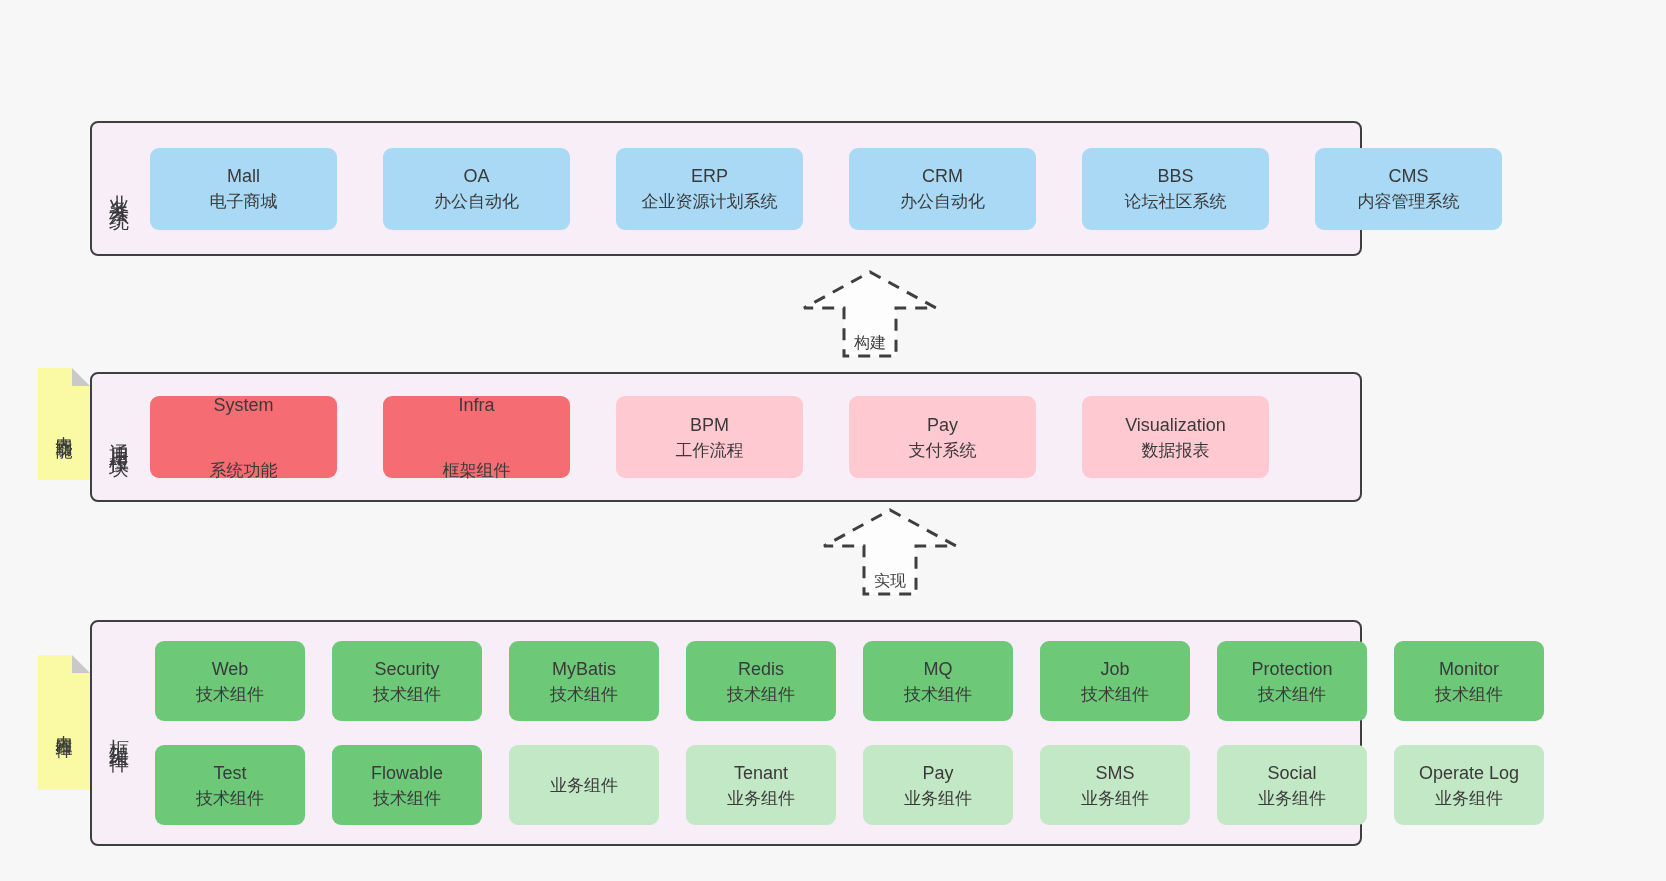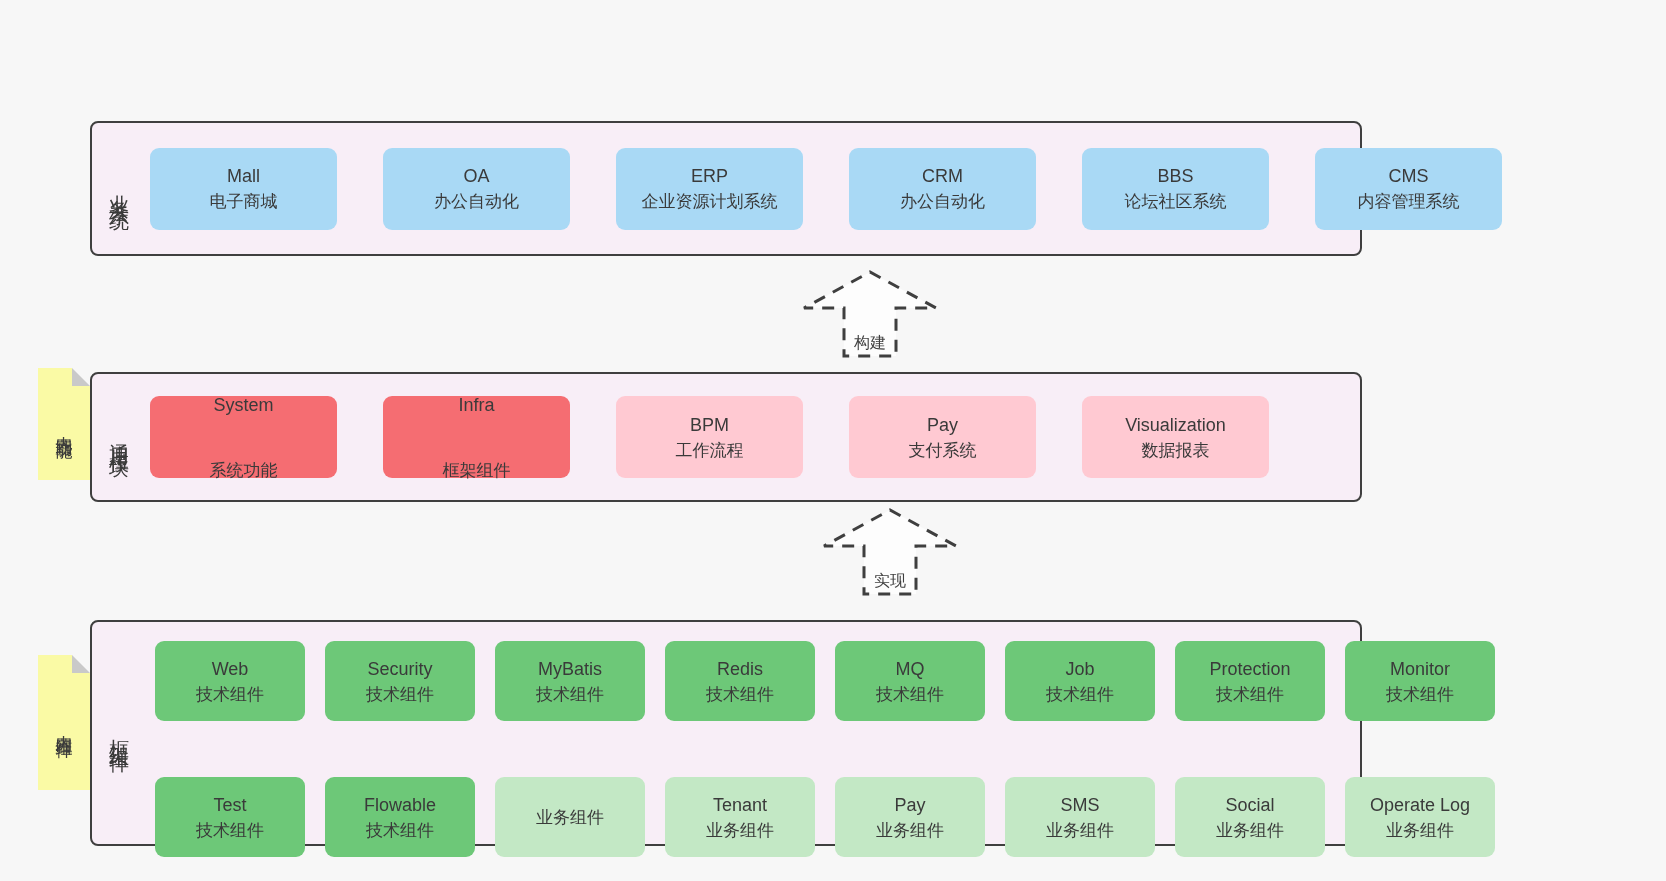--- a/index.html
+++ b/index.html
@@ -27,21 +27,21 @@
     display: flex; align-items: center; justify-content: center;
     writing-mode: vertical-rl; text-orientation: upright;
     font-size: 20px; letter-spacing: 5px; color: var(--text);
   }
   .band-rows {
     position: absolute; left: 58px; right: 0; top: 0; bottom: 0;
     display: flex; flex-direction: column; justify-content: center; gap: 24px;
   }
   .band-row { display: flex; }
   .row-6 { gap: 46px; }
-  .row-8 { gap: 20px; padding-left: 5px; margin-top: 32px; }
+  .row-8 { gap: 27px; padding-left: 5px; }
 
   
   .box {
     height: 82px; border-radius: 9px;
     display: flex; flex-direction: column; align-items: center; justify-content: center;
     text-align: center; color: var(--text);
     padding: 0 8px; box-sizing: border-box;
     flex: 0 0 auto;
   }
   .row-6 .box { width: 187px; }

